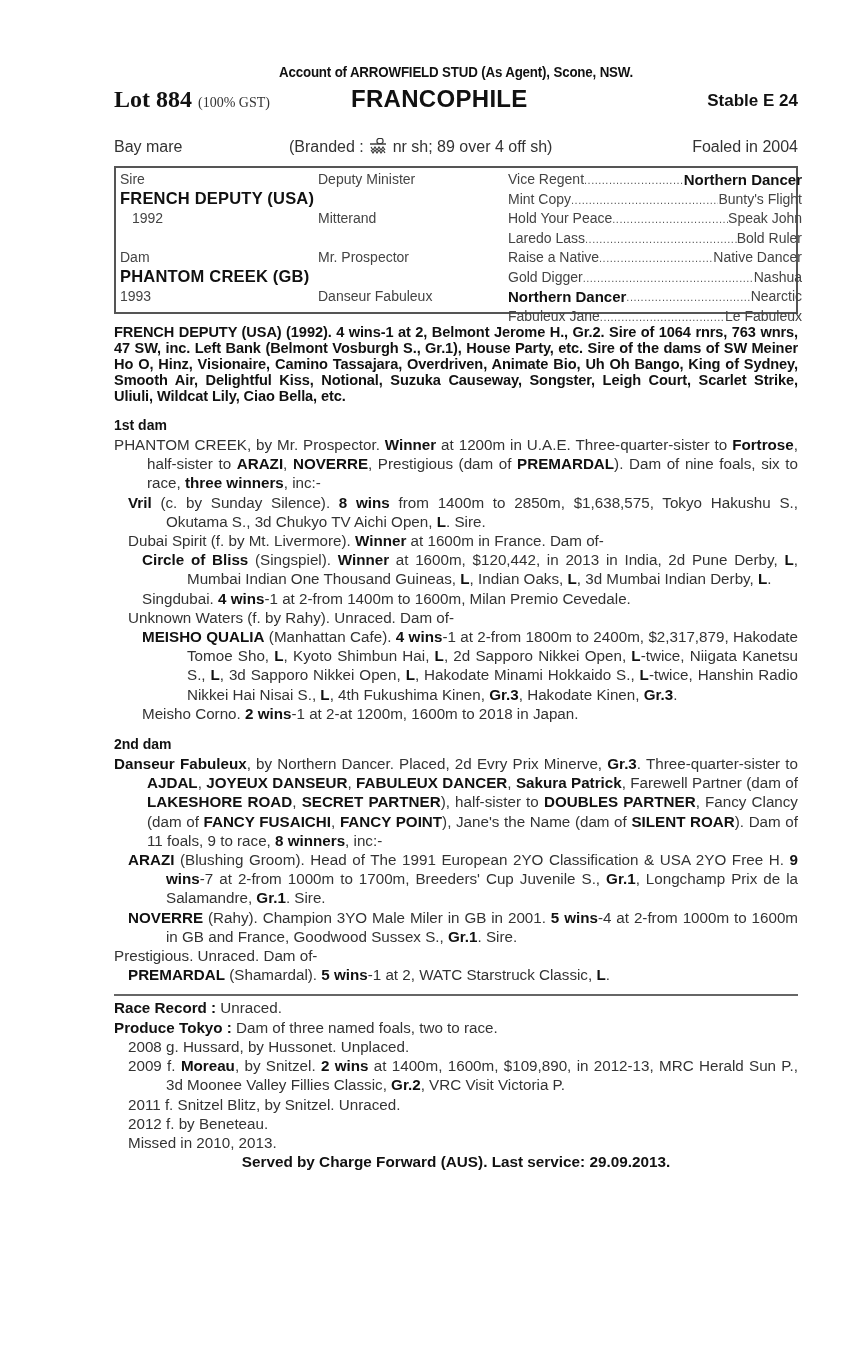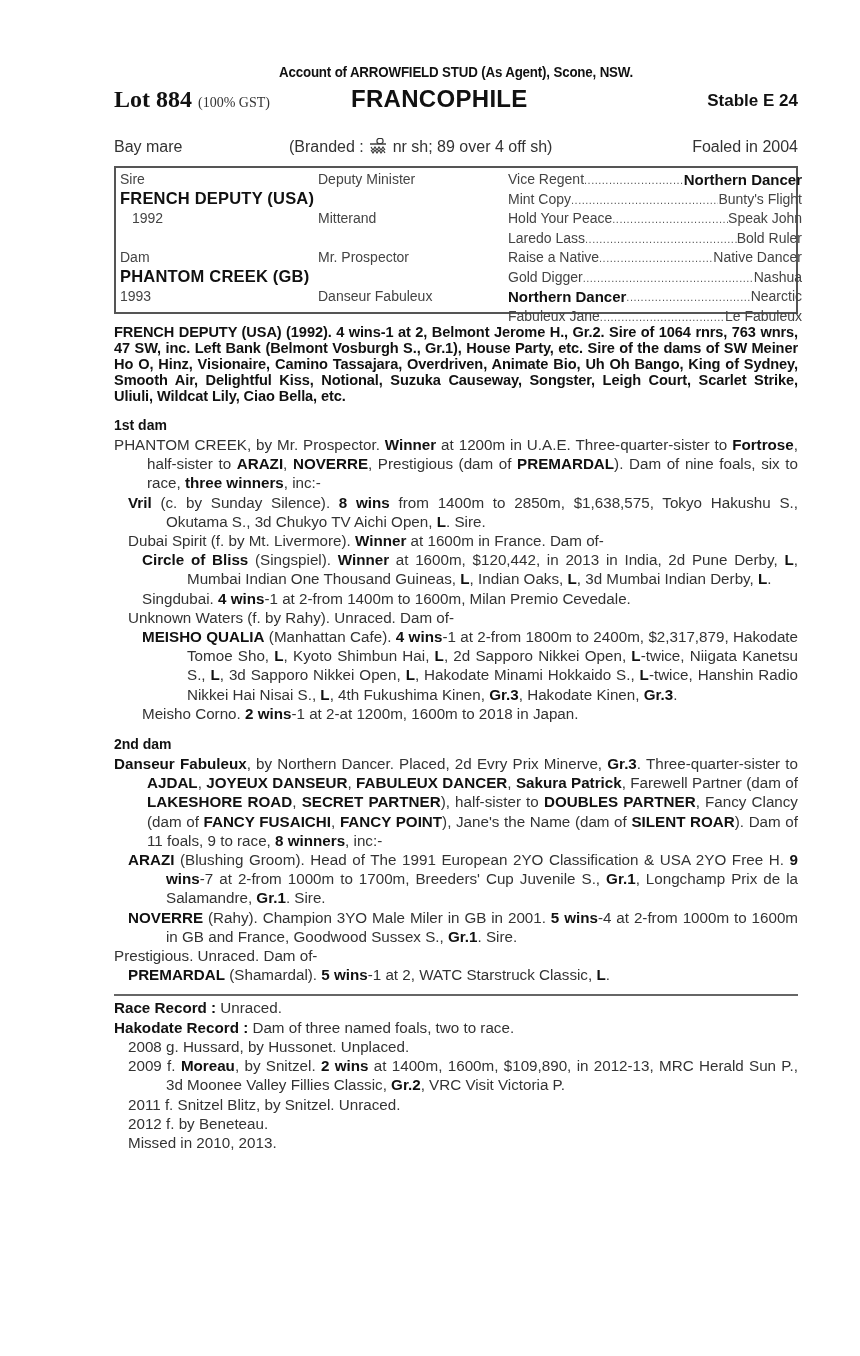--- a/index.html
+++ b/index.html
@@ -147,20 +147,21 @@
     <div class="p"><span>Prestigious. Unraced. Dam of-</span></div>
     <div class="p" style="padding-left:14px"><b>PREMARDAL</b><span> (Shamardal). </span><b>5 wins</b><span>-1 at 2, WATC Starstruck Classic, </span><b>L</b><span>.</span></div>
   </div>
 
   <div class="hr" style="margin-top:10px"></div>
 
   <div class="p">
     <b>Race Record :</b><span> Unraced.</span>
   </div>
   <div class="p">
-    <b>Hakodate Record :</b><span> Dam of three named foals, two to race.</span>
+    <b>Produce Tokyo :</b><span> Dam of three named foals, two to race.</span>
   </div>
   <div class="p" style="padding-left:14px"><span>2008 g. Hussard, by Hussonet. Unplaced.</span></div>
   <div class="p" style="padding-left:52px;text-indent:-38px"><span>2009 f. </span><b>Moreau</b><span>, by Snitzel. </span><b>2 wins</b><span> at 1400m, 1600m, $109,890, in 2012-13, MRC Herald Sun P., 3d Moonee Valley Fillies Classic, </span><b>Gr.2</b><span>, VRC Visit Victoria P.</span></div>
   <div class="p" style="padding-left:14px"><span>2011 f. Snitzel Blitz, by Snitzel. Unraced.</span></div>
   <div class="p" style="padding-left:14px"><span>2012 f. by Beneteau.</span></div>
   <div class="p" style="padding-left:14px"><span>Missed in 2010, 2013.</span></div>
+  <div class="served">Served by Charge Forward (AUS). Last service: 29.09.2013.</div>
 </div>
 
 </body></html>

